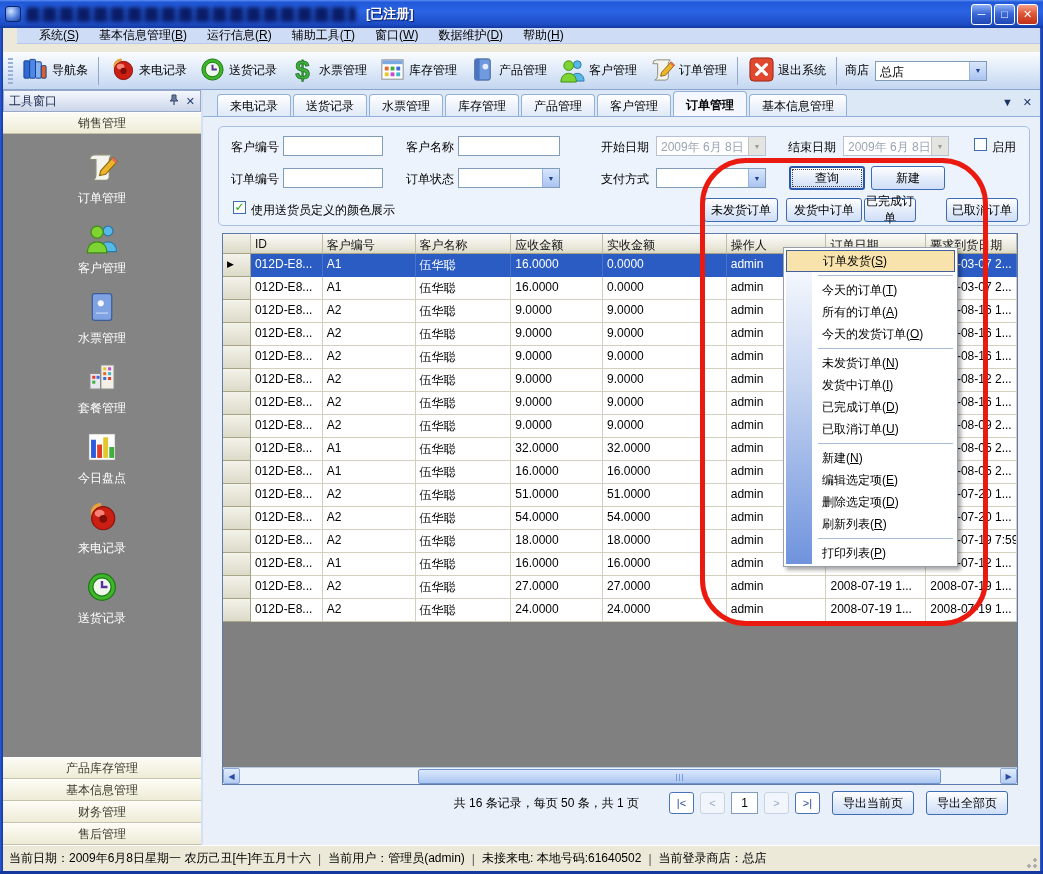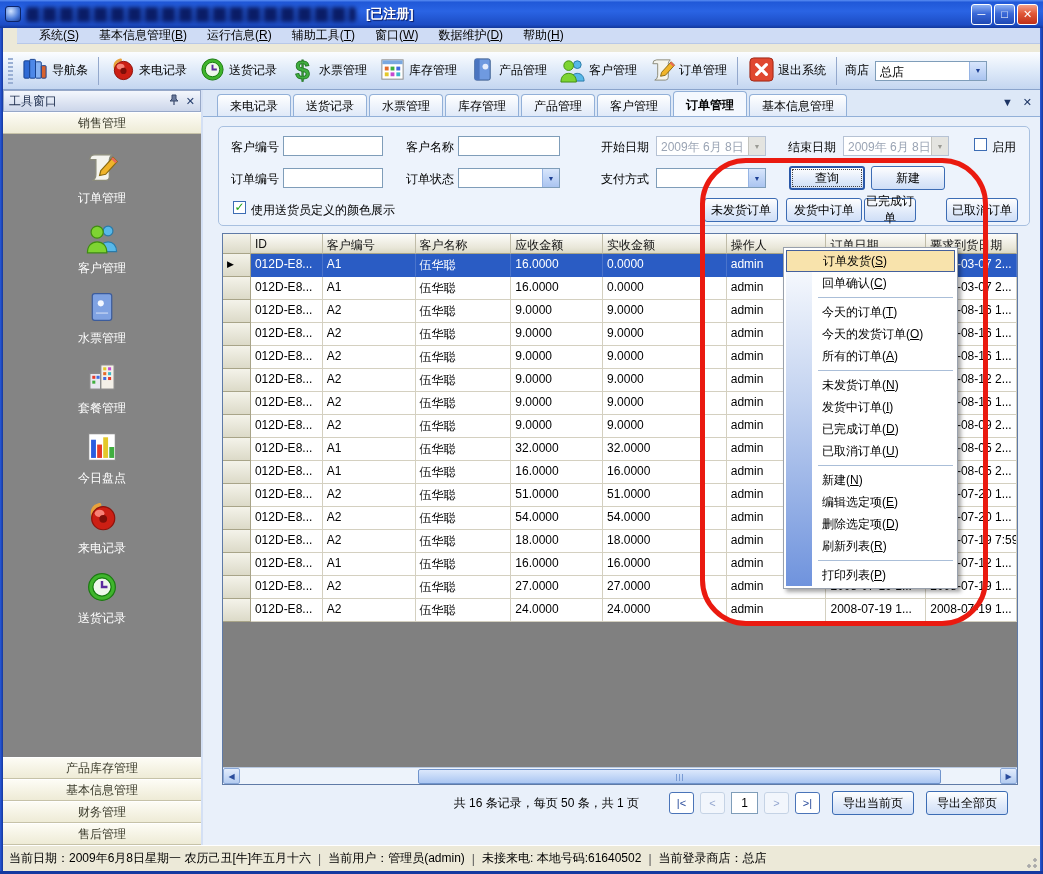--- a/index.html
+++ b/index.html
@@ -634,25 +634,24 @@
       <span class="seg">当前用户：管理员(admin)</span>
       <span class="div">|</span>
       <span class="seg">未接来电: 本地号码:61640502</span>
       <span class="div">|</span>
       <span class="seg">当前登录商店：总店</span>
     </div>
 
   <div class="ctx" id="ctxmenu">
       <div class="strip"></div>
       <div class="ctx-item hl">订单发货(<u>S</u>)</div>
-      <div class="ctx-item">回单确认(<u>C</u>)</div>
       <div class="ctx-sep"></div>
       <div class="ctx-item">今天的订单(<u>T</u>)</div>
+      <div class="ctx-item">所有的订单(<u>A</u>)</div>
       <div class="ctx-item">今天的发货订单(<u>O</u>)</div>
-      <div class="ctx-item">所有的订单(<u>A</u>)</div>
       <div class="ctx-sep"></div>
       <div class="ctx-item">未发货订单(<u>N</u>)</div>
       <div class="ctx-item">发货中订单(<u>I</u>)</div>
       <div class="ctx-item">已完成订单(<u>D</u>)</div>
       <div class="ctx-item">已取消订单(<u>U</u>)</div>
       <div class="ctx-sep"></div>
       <div class="ctx-item">新建(<u>N</u>)</div>
       <div class="ctx-item">编辑选定项(<u>E</u>)</div>
       <div class="ctx-item">删除选定项(<u>D</u>)</div>
       <div class="ctx-item">刷新列表(<u>R</u>)</div>

